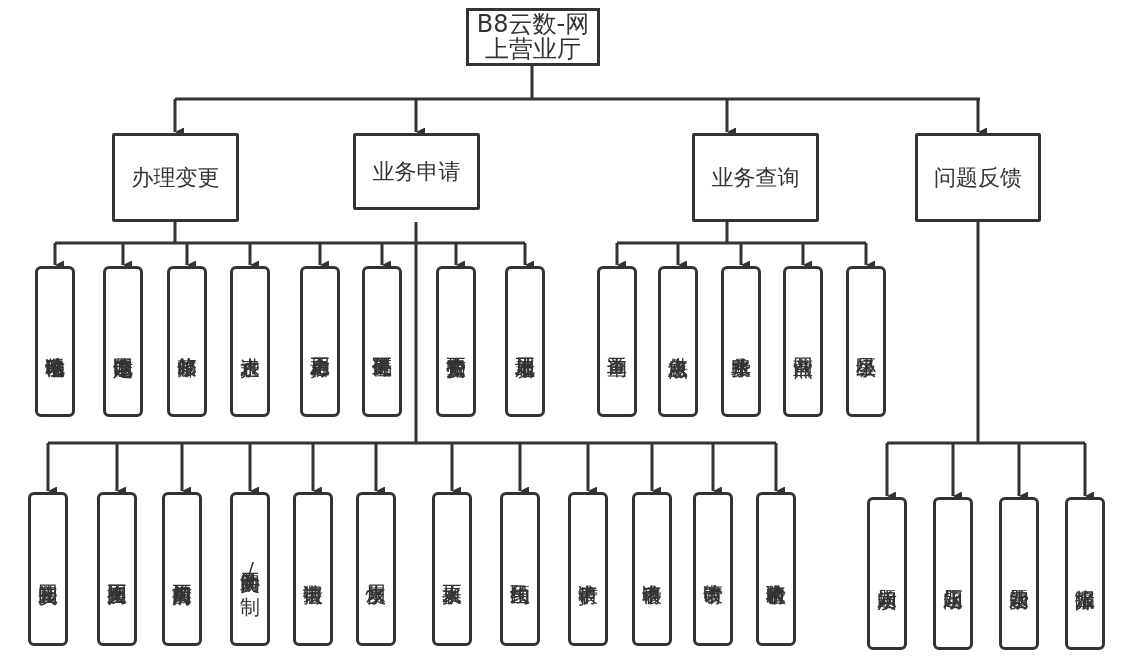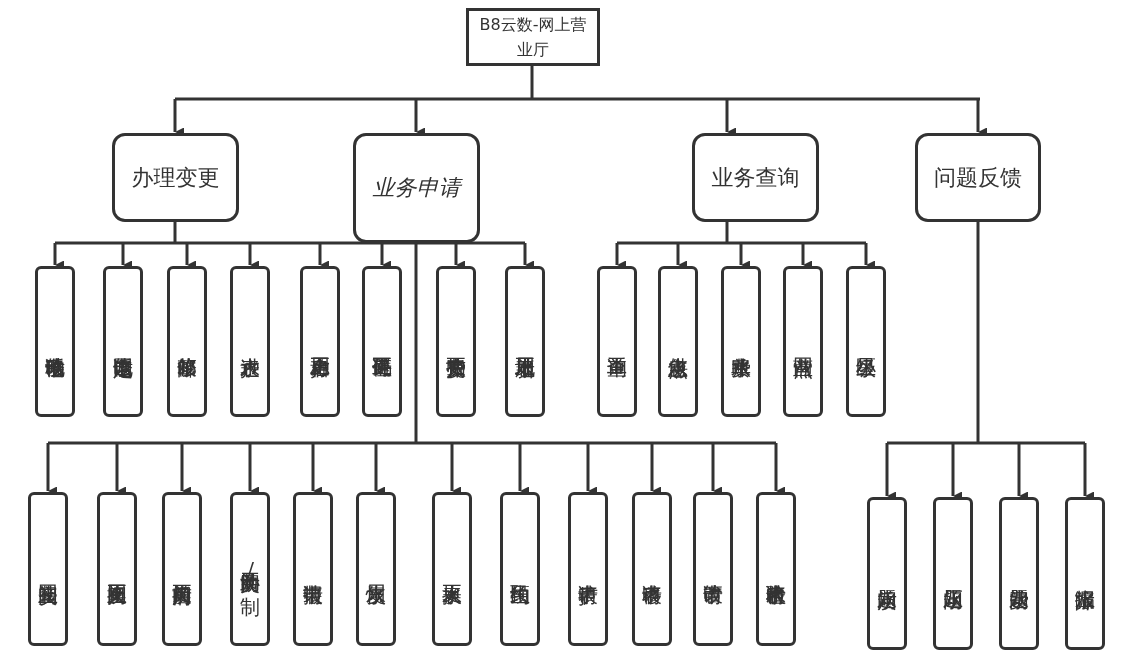--- a/index.html
+++ b/index.html
@@ -1,22 +1,22 @@
 <!DOCTYPE html>
 <html><head>
 <meta charset="utf-8">
 <style>
   html, body { margin:0; padding:0; background:#ffffff; }
   body { width:1131px; height:662px; position:relative; overflow:hidden;
          font-family:"DejaVu Sans", "Liberation Sans", sans-serif; color:#333333; }
   svg.wires { position:absolute; left:0; top:0; width:1131px; height:662px; }
   .node { position:absolute; box-sizing:border-box; border:3px solid #333333; background:#ffffff;
           display:flex; align-items:center; justify-content:center; text-align:center; }
-  .root { border-radius:0; font-size:16px; line-height:25px; padding:0 4px; }
-  .l1 { border-radius:13px; font-size:22px; }
+  .root { border-radius:0; font-size:24px; line-height:25px; padding:0 4px; }
+  .l1 { border-radius:2px; font-size:22px; }
   .leaf { border-radius:6px; font-size:20px; line-height:25px; width:40px;
           writing-mode:vertical-rl; text-orientation:upright; letter-spacing:0; overflow:hidden; }
 </style>
 </head>
 <body>
 
 <svg class="wires" xmlns="http://www.w3.org/2000/svg">
   <defs>
     <marker id="arr" viewBox="0 0 10 10" refX="5" refY="10" markerWidth="9" markerHeight="9" orient="auto-start-reverse" markerUnits="userSpaceOnUse">
       <path d="M0,0 L10,0 L5,10 z" fill="#333333"></path>
@@ -69,21 +69,21 @@
     </g>
 </svg>
 
 <div class="node root" style="left:466px;top:8px;width:134px;height:58px;">
   <span>B8云数-网上营业厅</span>
 </div>
 
 <div class="node l1" style="left:112px;top:133px;width:127px;height:89px;">
   <span>办理变更</span>
 </div>
-<div class="node l1" style="left:353px;top:133px;width:127px;height:110px;font-style:italic;">
+<div class="node l1" style="left:353px;top:133px;width:127px;height:77px;">
   <span>业务申请</span>
 </div>
 <div class="node l1" style="left:664px;top:133px;width:127px;height:89px;margin-left:28px;">
   <span>业务查询</span>
 </div>
 <div class="node l1" style="left:915px;top:133px;width:126px;height:89px;">
   <span>问题反馈</span>
 </div>
 
 <div id="leaves">

